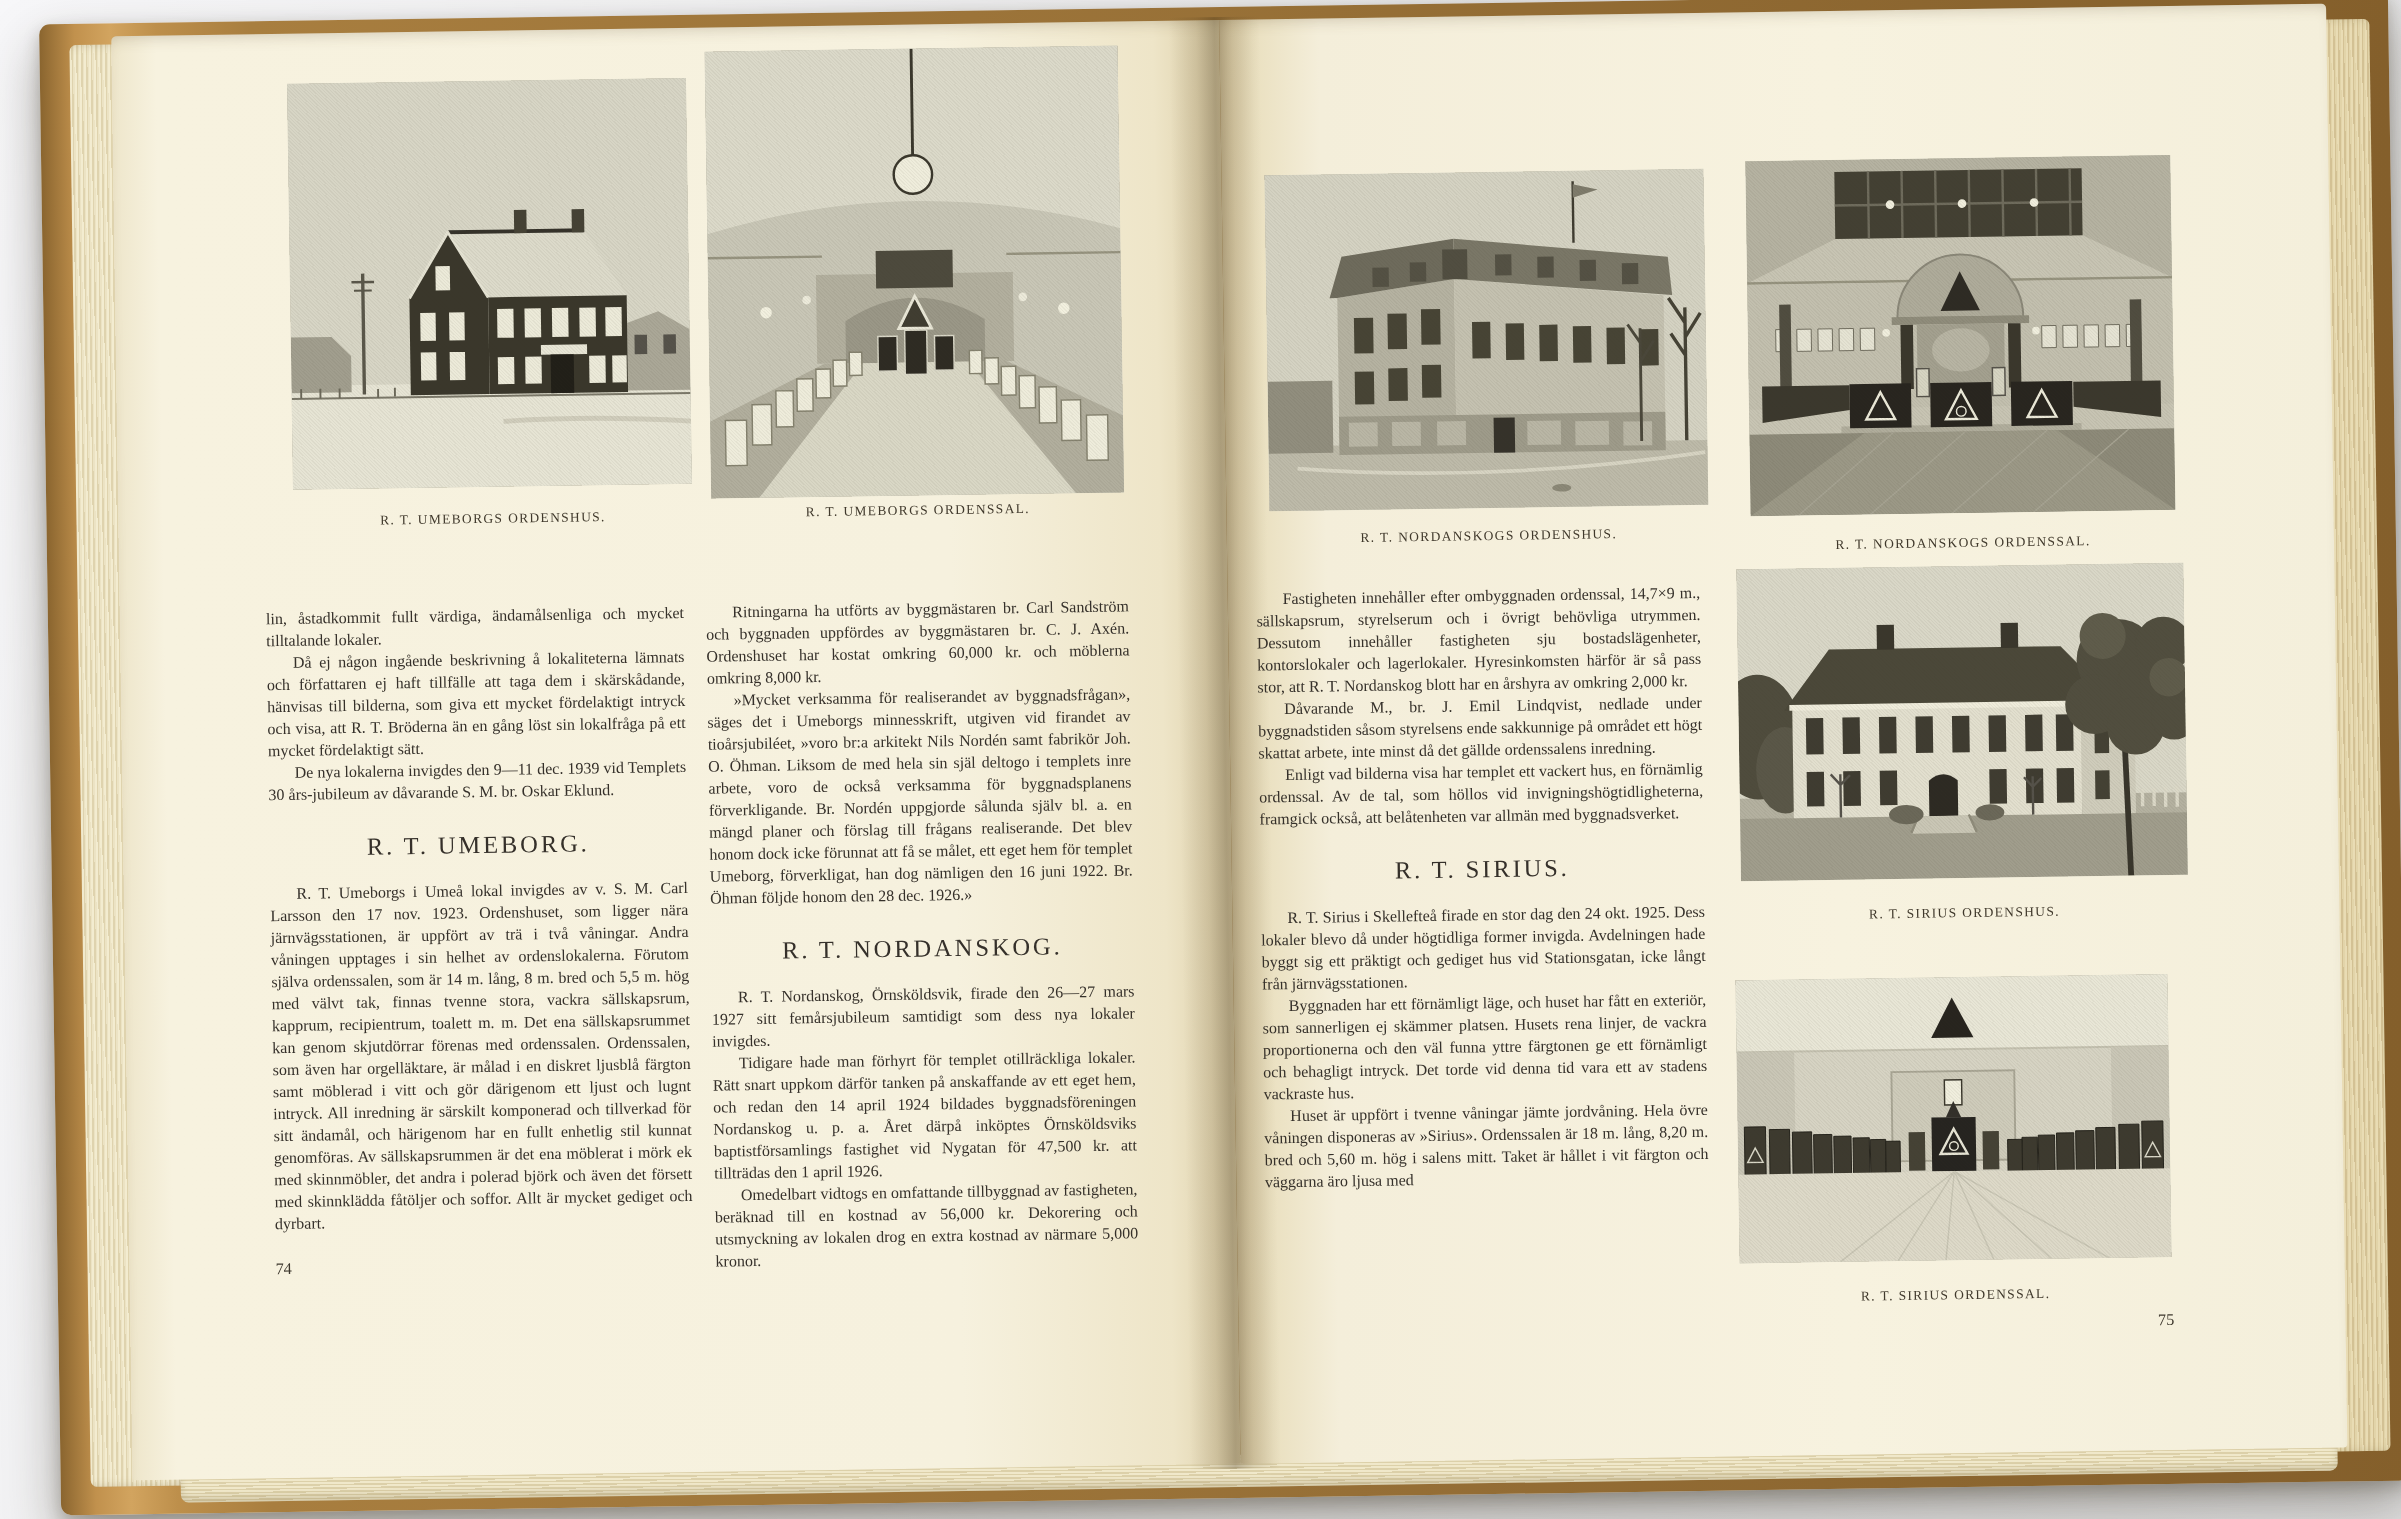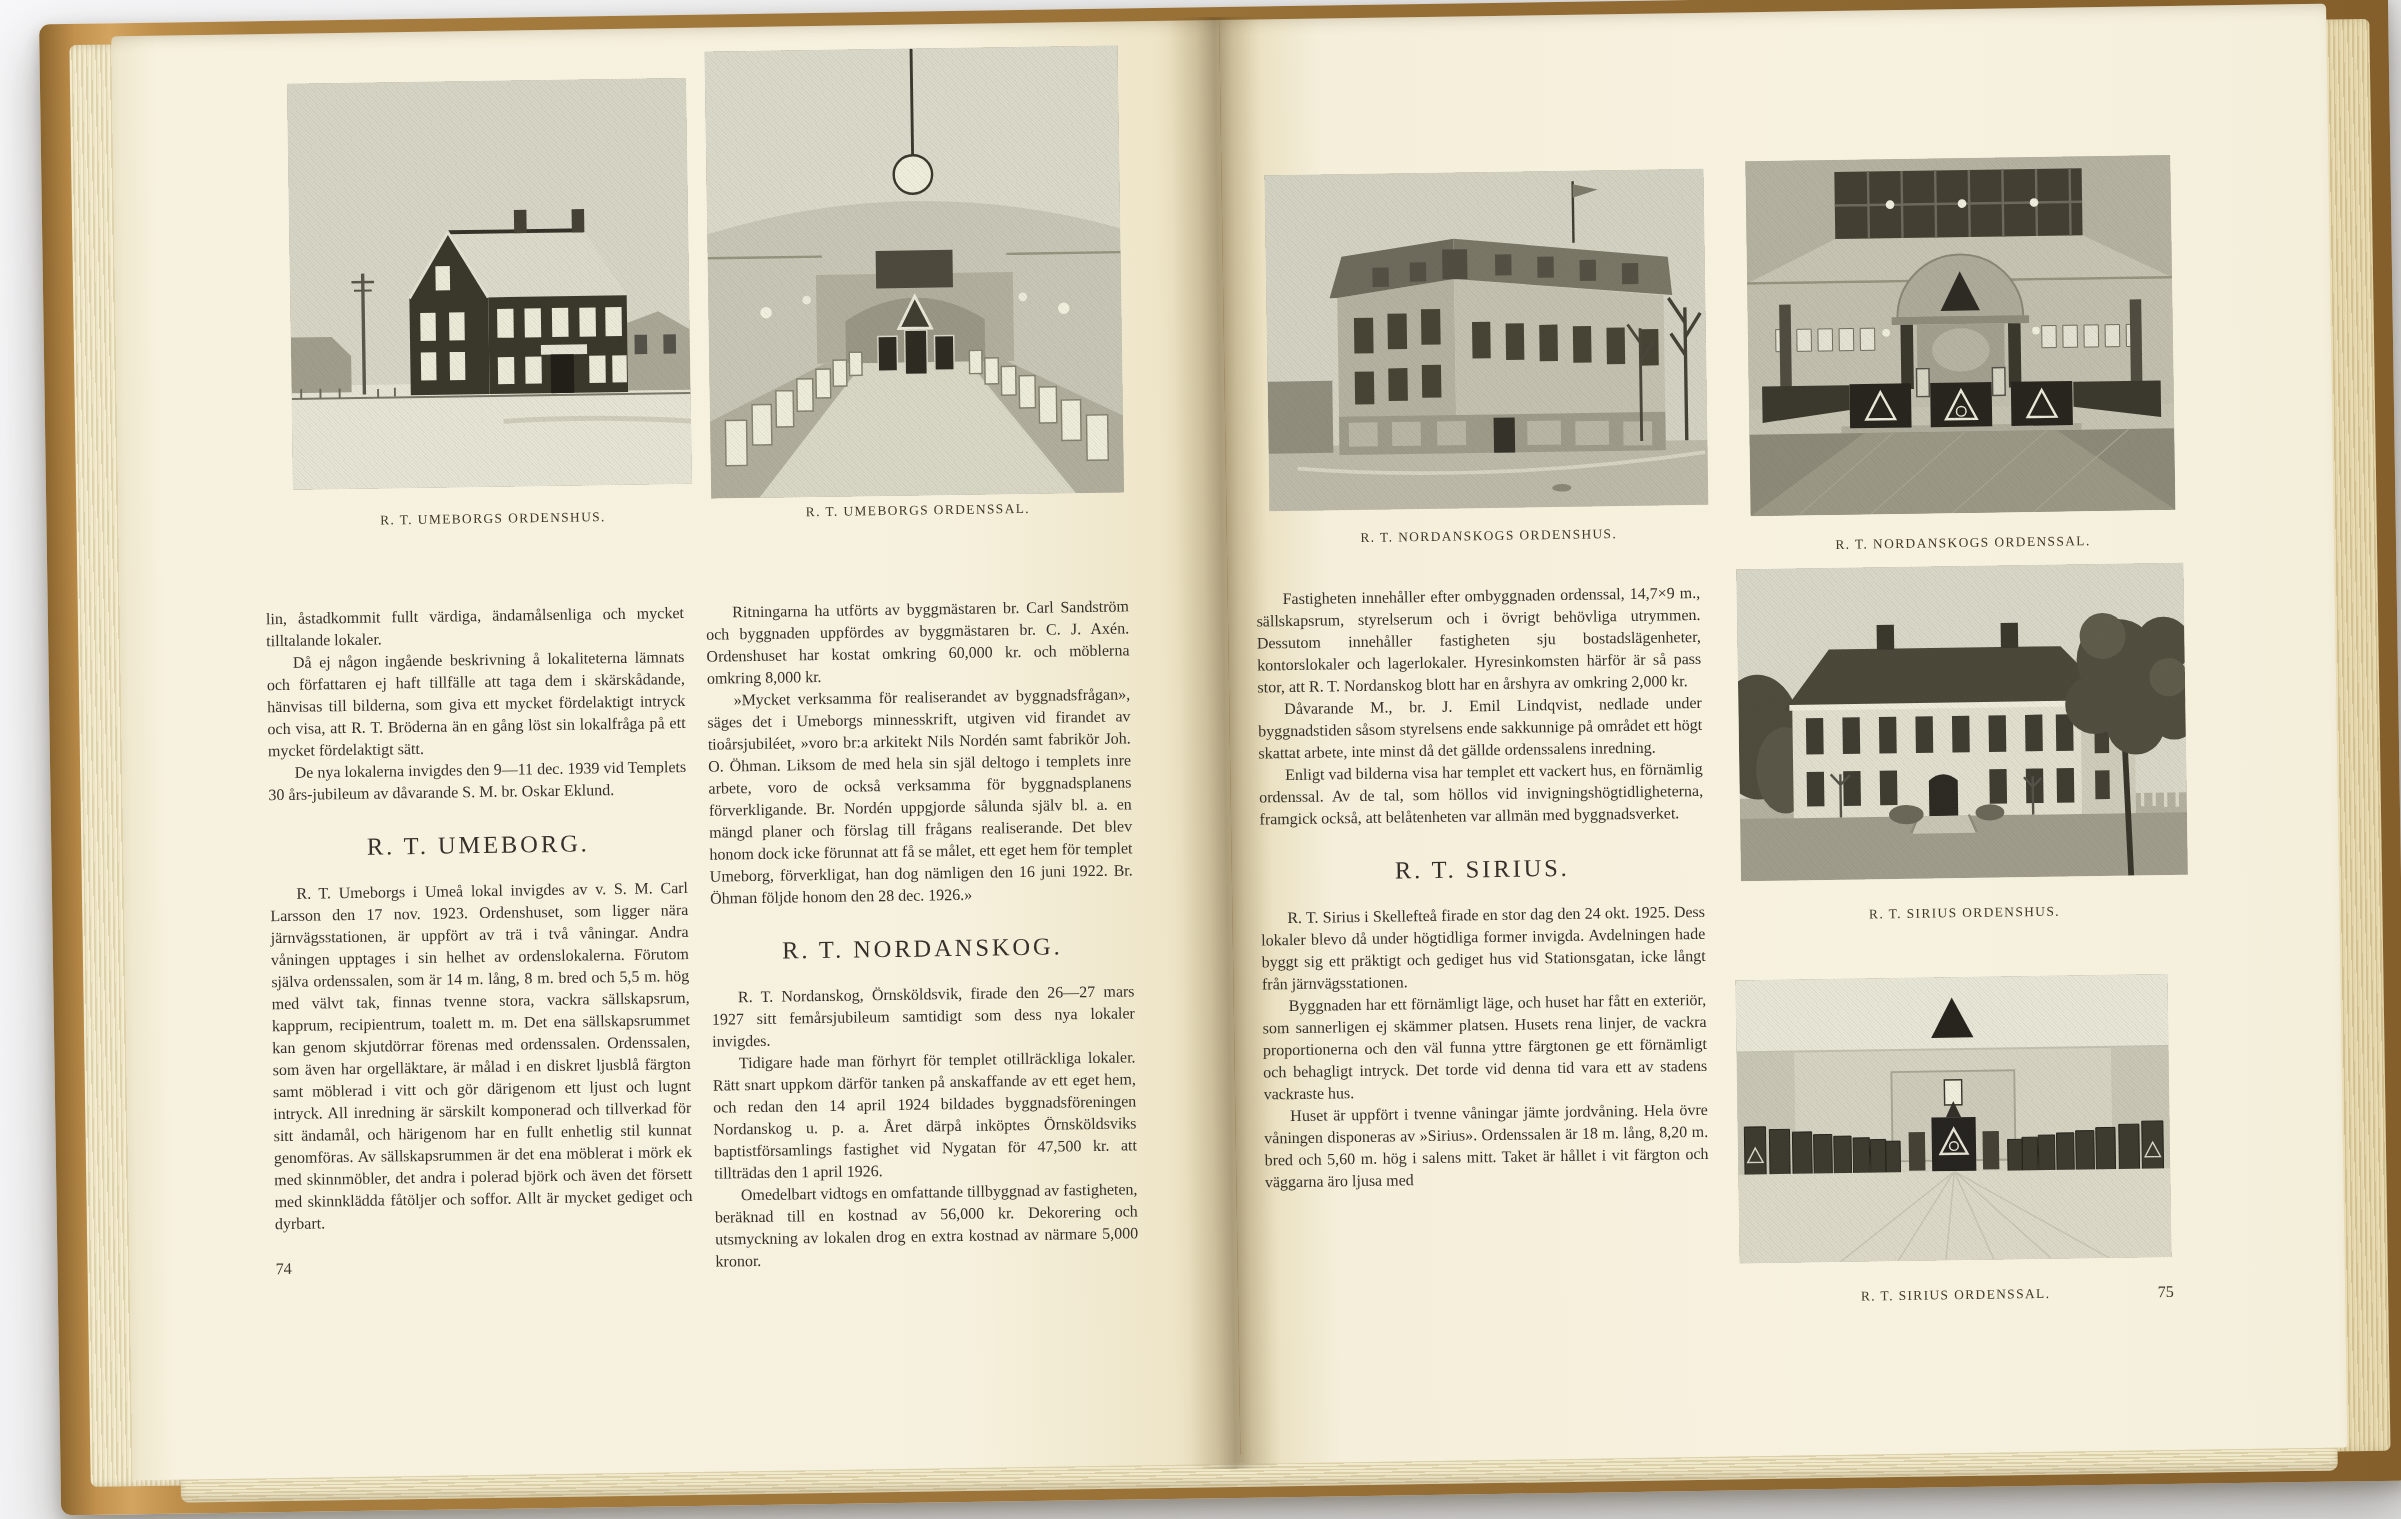--- a/index.html
+++ b/index.html
@@ -59,21 +59,21 @@
   }
   .col{position:absolute;font-size:16px;line-height:22px;text-align:justify;color:#35302a;}
   .para{margin:0;text-indent:26.4px;}
   .para.cont{text-indent:0;}
   .section-heading{
     text-align:center;font-size:24.5px;letter-spacing:2.9px;color:#35302a;
     margin:31px 0 24px;font-weight:400;
   }
   .pagenum{font-size:16.3px;color:#3c362c;}
   .pagenum.left-num{margin-top:23px;}
-  .pagenum.right-num{position:absolute;left:920px;top:1276px;}
+  .pagenum.right-num{position:absolute;left:920px;top:1304px;}
 
   
   #photo-umeborg-hus{left:175px;top:50px;width:399px;height:406px;}
   #cap-umeborg-hus{left:175px;top:480px;width:399px;}
   #photo-umeborg-sal{left:593px;top:24px;width:413px;height:447px;}
   #cap-umeborg-sal{left:593px;top:478px;width:413px;}
   #l-col1{left:146px;top:574px;width:418px;}
   #l-col2{left:586px;top:574px;width:423px;}
 
   

